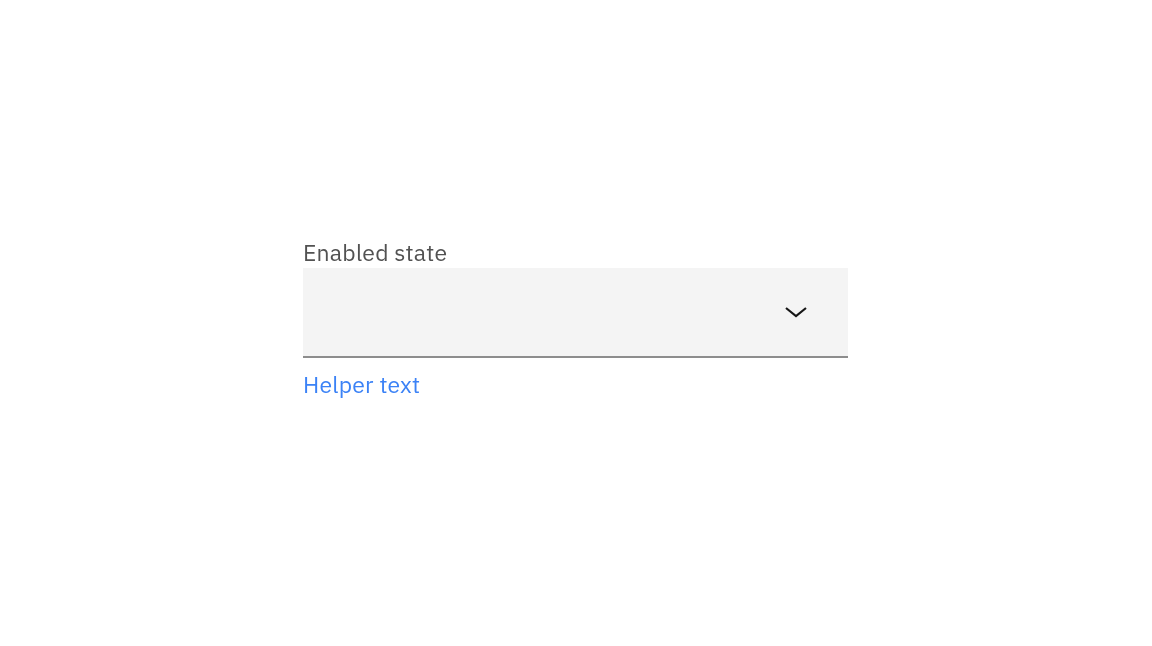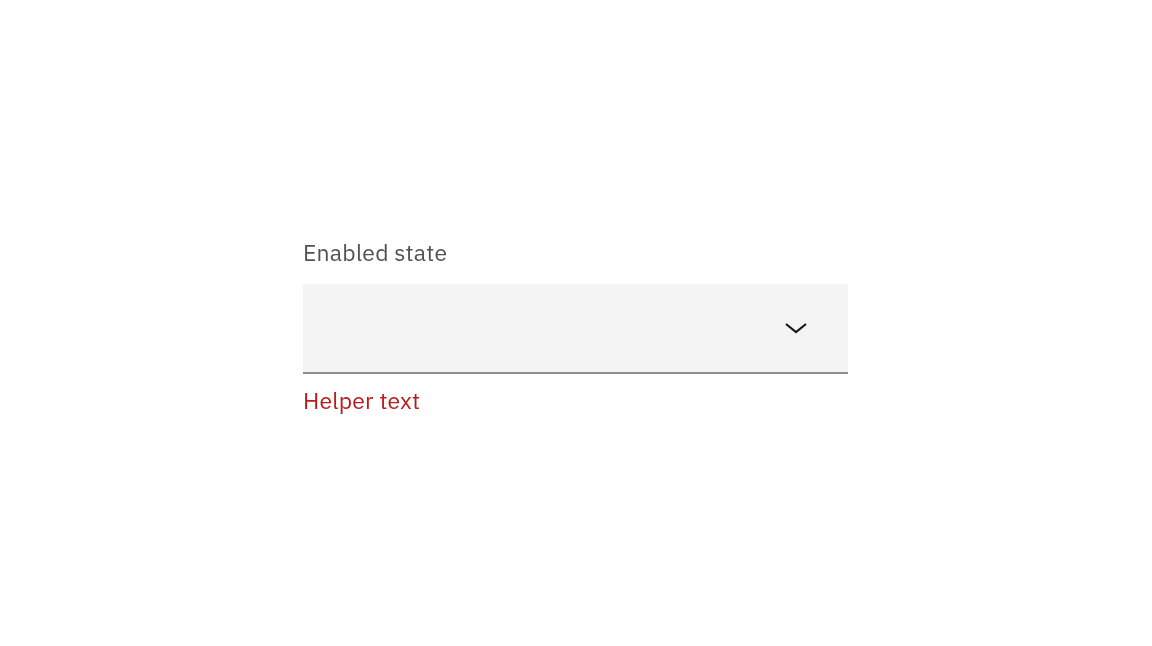--- a/index.html
+++ b/index.html
@@ -18,21 +18,20 @@
       position: absolute;
       left: 303px;
       top: 238px;
       width: 545px;
     }
     .dropdown-label {
       font-size: 23px;
       font-weight: 400;
       color: #525252;
       letter-spacing: 0.2px;
-      margin-bottom: 16px;
       line-height: 1.3;
     }
     .dropdown-field {
       width: 100%;
       height: 90px;
       background: #f4f4f4;
       border: none;
       border-bottom: 2px solid #8d8d8d;
       display: flex;
       align-items: center;
@@ -51,21 +50,21 @@
     .chevron-icon svg {
       width: 24px;
       height: 14px;
       stroke: #161616;
       stroke-width: 2.2;
       fill: none;
     }
     .helper-text {
       font-size: 23px;
       font-weight: 400;
-      color: #b91c1c;
+      color: #3b82f6;
       letter-spacing: 0.2px;
       margin-top: 12px;
       line-height: 1.3;
     }
   </style>
 </head>
 <body>
 
 <div class="dropdown-wrapper">
   <div class="dropdown-label">Enabled state</div>

